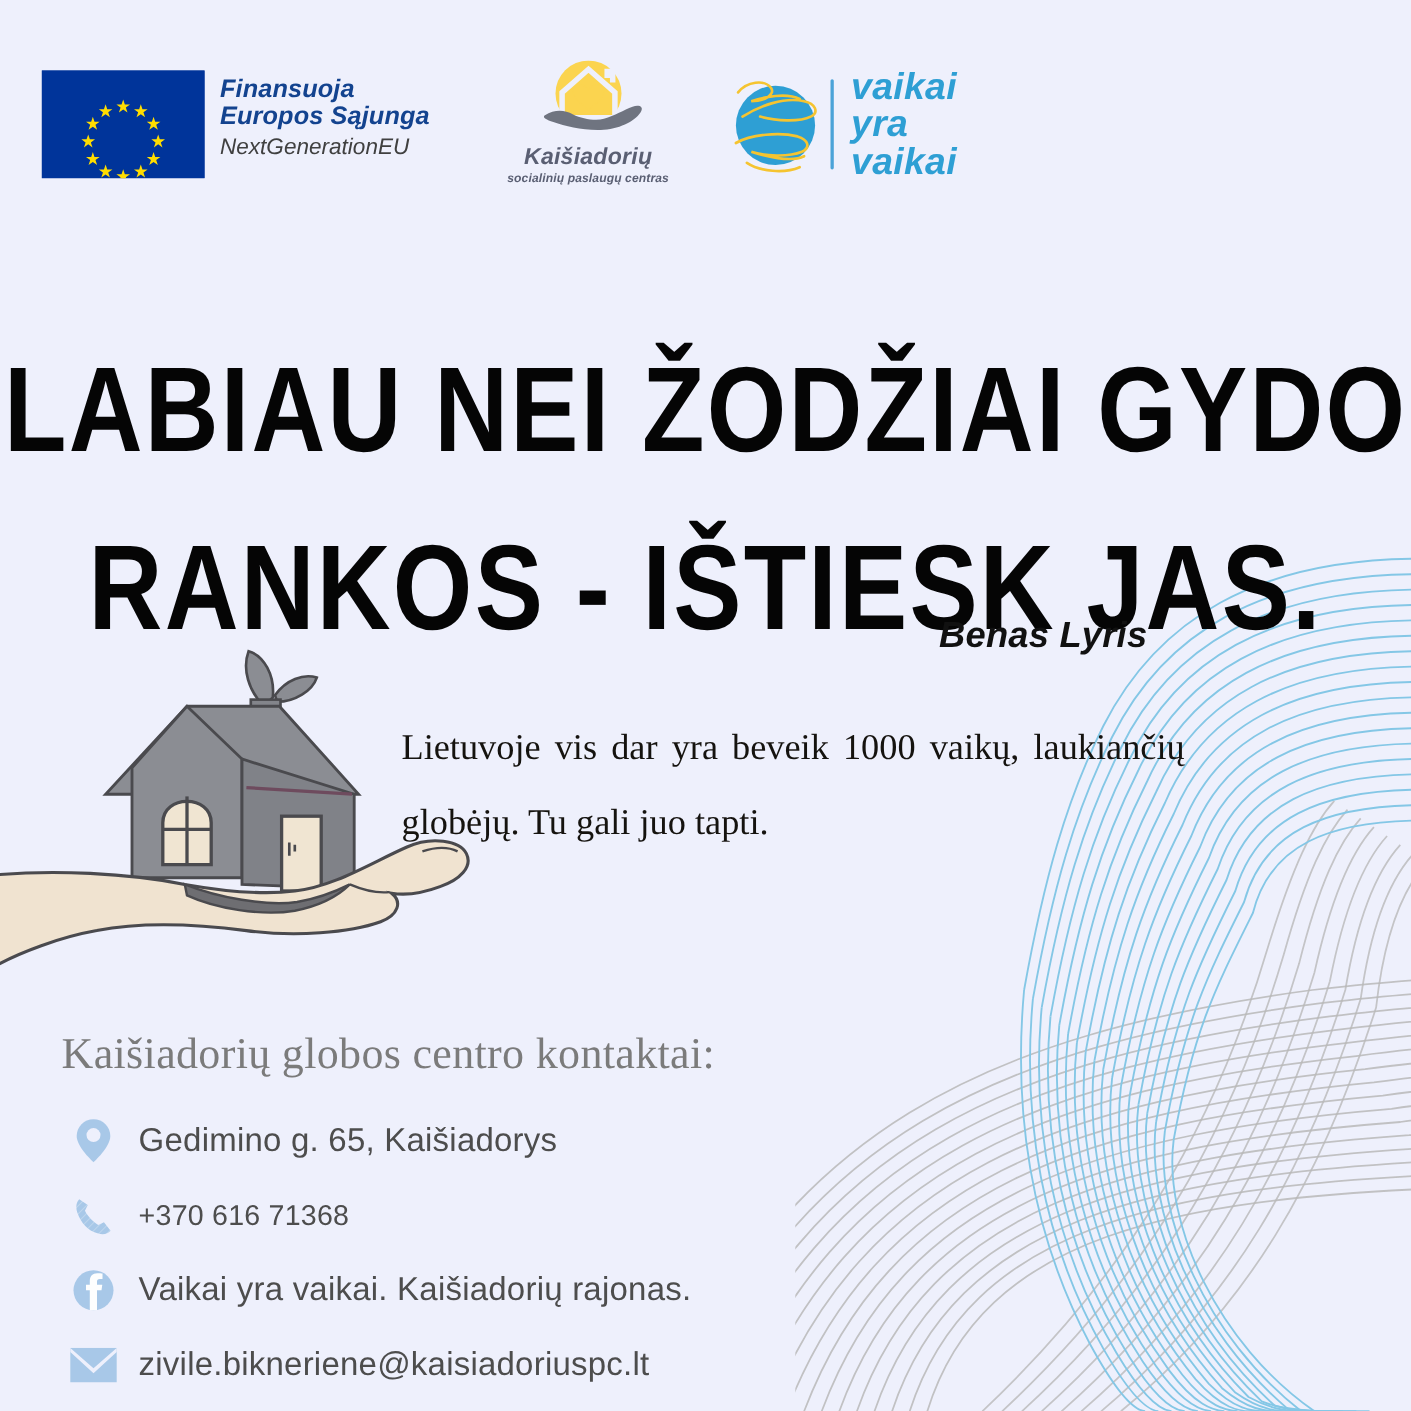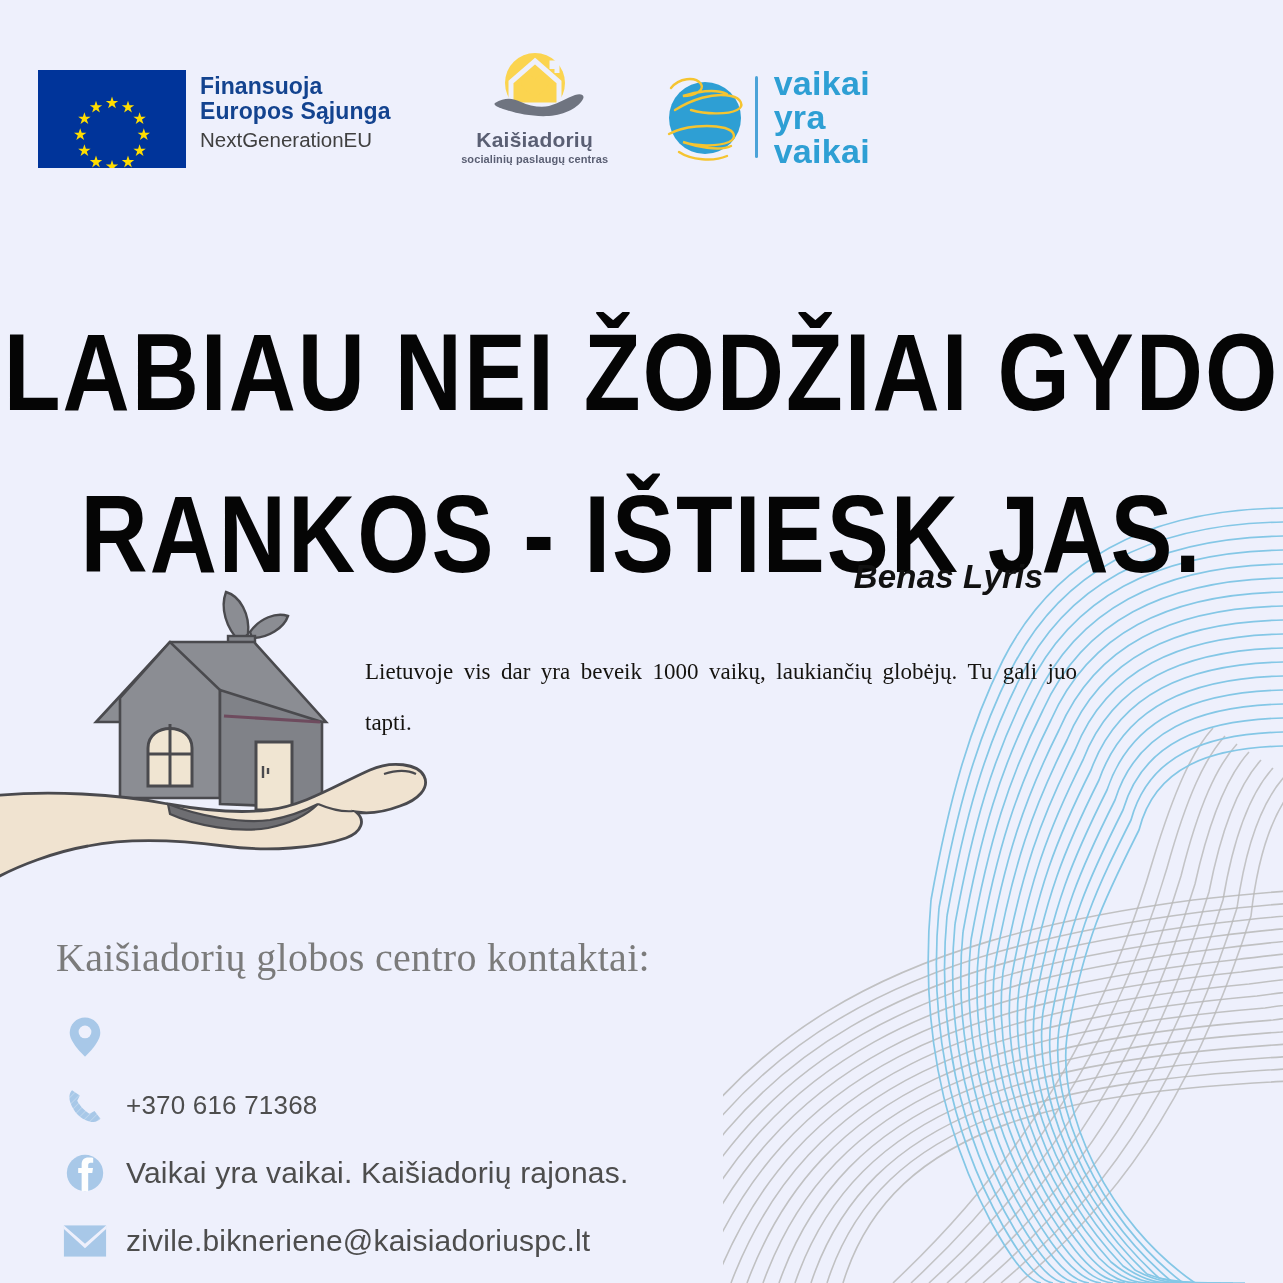--- a/index.html
+++ b/index.html
@@ -10,21 +10,21 @@
     font-family:"Liberation Sans", sans-serif;
     overflow:hidden;
     position:relative;
   }
   .poster{position:relative;width:1283px;height:1283px;overflow:hidden;background:#eef0fc;}
 
   
   .deco{position:absolute;right:0;top:470px;width:560px;height:813px;pointer-events:none;}
 
   
-  .logo-row{position:absolute;left:38px;top:58px;height:110px;display:flex;align-items:flex-end;}
+  .logo-row{position:absolute;left:38px;top:58px;height:110px;display:flex;align-items:center;font-style:italic;}
 
   
   .eu{display:flex;align-items:flex-start;}
   .eu-flag{width:148px;height:98px;background:#00349a;position:relative;}
   .eu-text{margin-left:14px;padding-top:4px;}
   .eu-l1,.eu-l2{color:#13438f;font-weight:bold;font-size:23px;line-height:25px;letter-spacing:.1px;}
   .eu-l3{color:#404040;font-size:20.5px;line-height:26px;margin-top:3px;}
 
   
   .ksp{margin-left:58px;width:172px;text-align:center;padding-top:0px;}
@@ -55,21 +55,21 @@
   .author{
     position:absolute;right:240px;top:558px;
     font-weight:bold;font-style:italic;font-size:33px;color:#111;
     letter-spacing:.2px;
   }
 
   
   .body-copy{
     position:absolute;left:365px;top:646px;width:712px;
     font-family:"Liberation Serif", serif;
-    font-size:23px;line-height:51px;color:#15130f;
+    font-size:33px;line-height:68px;color:#15130f;
     text-align:justify;
   }
 
   
   .illus{position:absolute;left:-12px;top:570px;width:470px;height:330px;}
 
   
   .contacts-title{
     position:absolute;left:56px;top:934px;
     font-family:"Liberation Serif", serif;
@@ -271,20 +271,21 @@
 
   <div class="contact-list">
 
     <div class="crow">
       <div class="cicon">
         <svg viewBox="0 0 40 50" width="34" height="44" aria-hidden="true">
           <path d="M20 2 C 10 2 2 10 2 20 C 2 32 20 48 20 48 C 20 48 38 32 38 20 C 38 10 30 2 20 2 Z" fill="#a8c8e8"></path>
           <circle cx="20" cy="19" r="7.5" fill="#eef0fc"></circle>
         </svg>
       </div>
+      <div class="ctext">Gedimino g. 65, Kaišiadorys</div>
     </div>
 
     <div class="crow">
       <div class="cicon">
         <svg viewBox="0 0 44 44" width="38" height="38" aria-hidden="true">
           <defs>
             <pattern id="hatch" width="6" height="6" patternUnits="userSpaceOnUse" patternTransform="rotate(45)">
               <rect width="6" height="6" fill="#a8c8e8"></rect>
               <path d="M0 0 L0 6" stroke="#c8dcf0" stroke-width="1.4"></path>
             </pattern>

